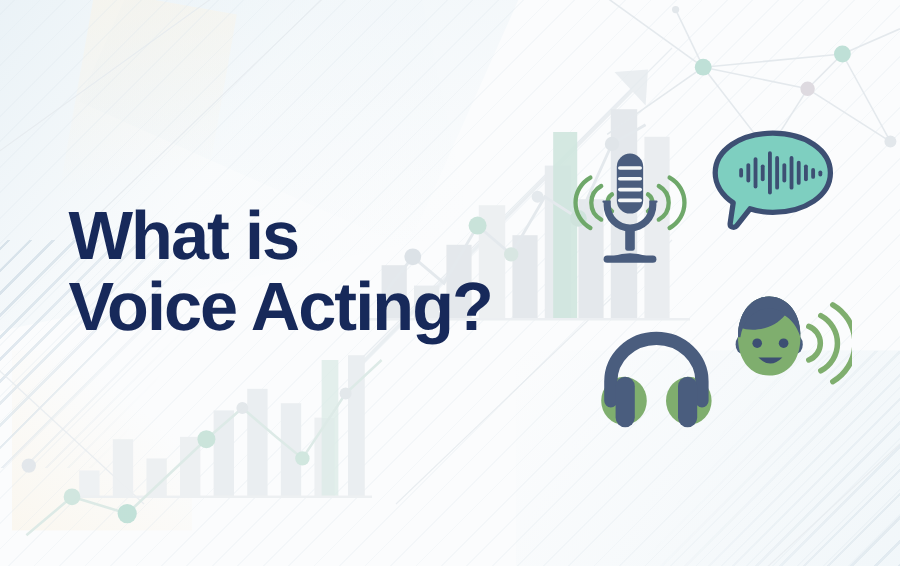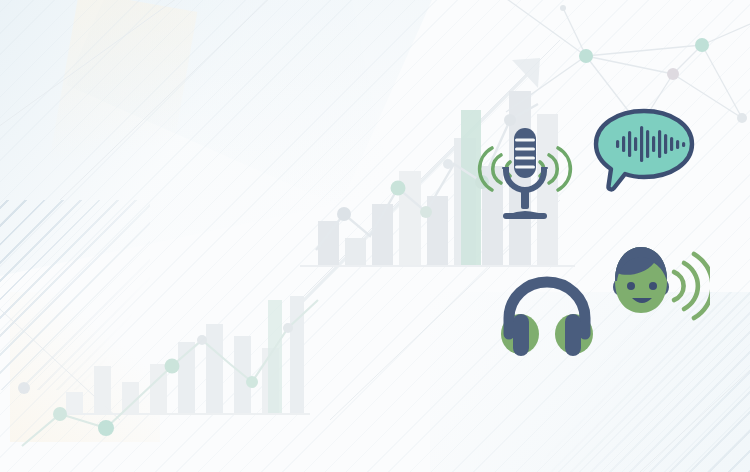--- a/index.html
+++ b/index.html
@@ -214,20 +214,22 @@
       <circle cx="586" cy="56" r="7" fill="#BFE0D7"></circle>
       <circle cx="702" cy="45" r="7" fill="#BFE0D7"></circle>
       <circle cx="673" cy="74" r="6" fill="#DEDAE0"></circle>
       <circle cx="563" cy="8" r="3" fill="#E2E7EB"></circle>
       <circle cx="742" cy="118" r="5" fill="#E2E7EB"></circle>
       <circle cx="640" cy="126" r="4" fill="#E2E7EB"></circle>
       <circle cx="448" cy="164" r="5" fill="#E4E9ED"></circle>
     </g>
   </svg>
 
+  <div class="headline">What is
+Voice Acting?</div>
 
   <div class="icons">
 
     <svg id="mic-icon" width="110" height="104" viewBox="0 0 110 104" xmlns="http://www.w3.org/2000/svg">
       <g fill="none" stroke="#6FA86A" stroke-width="3.6" stroke-linecap="round">
         <path d="M 22 28 A 24 24 0 0 0 22 70"></path>
         <path d="M 31 35 A 16 16 0 0 0 31 63"></path>
         <path d="M 40 42 A 8.5 8.5 0 0 0 40 56"></path>
       </g>
       <g fill="none" stroke="#6FA86A" stroke-width="3.6" stroke-linecap="round">

